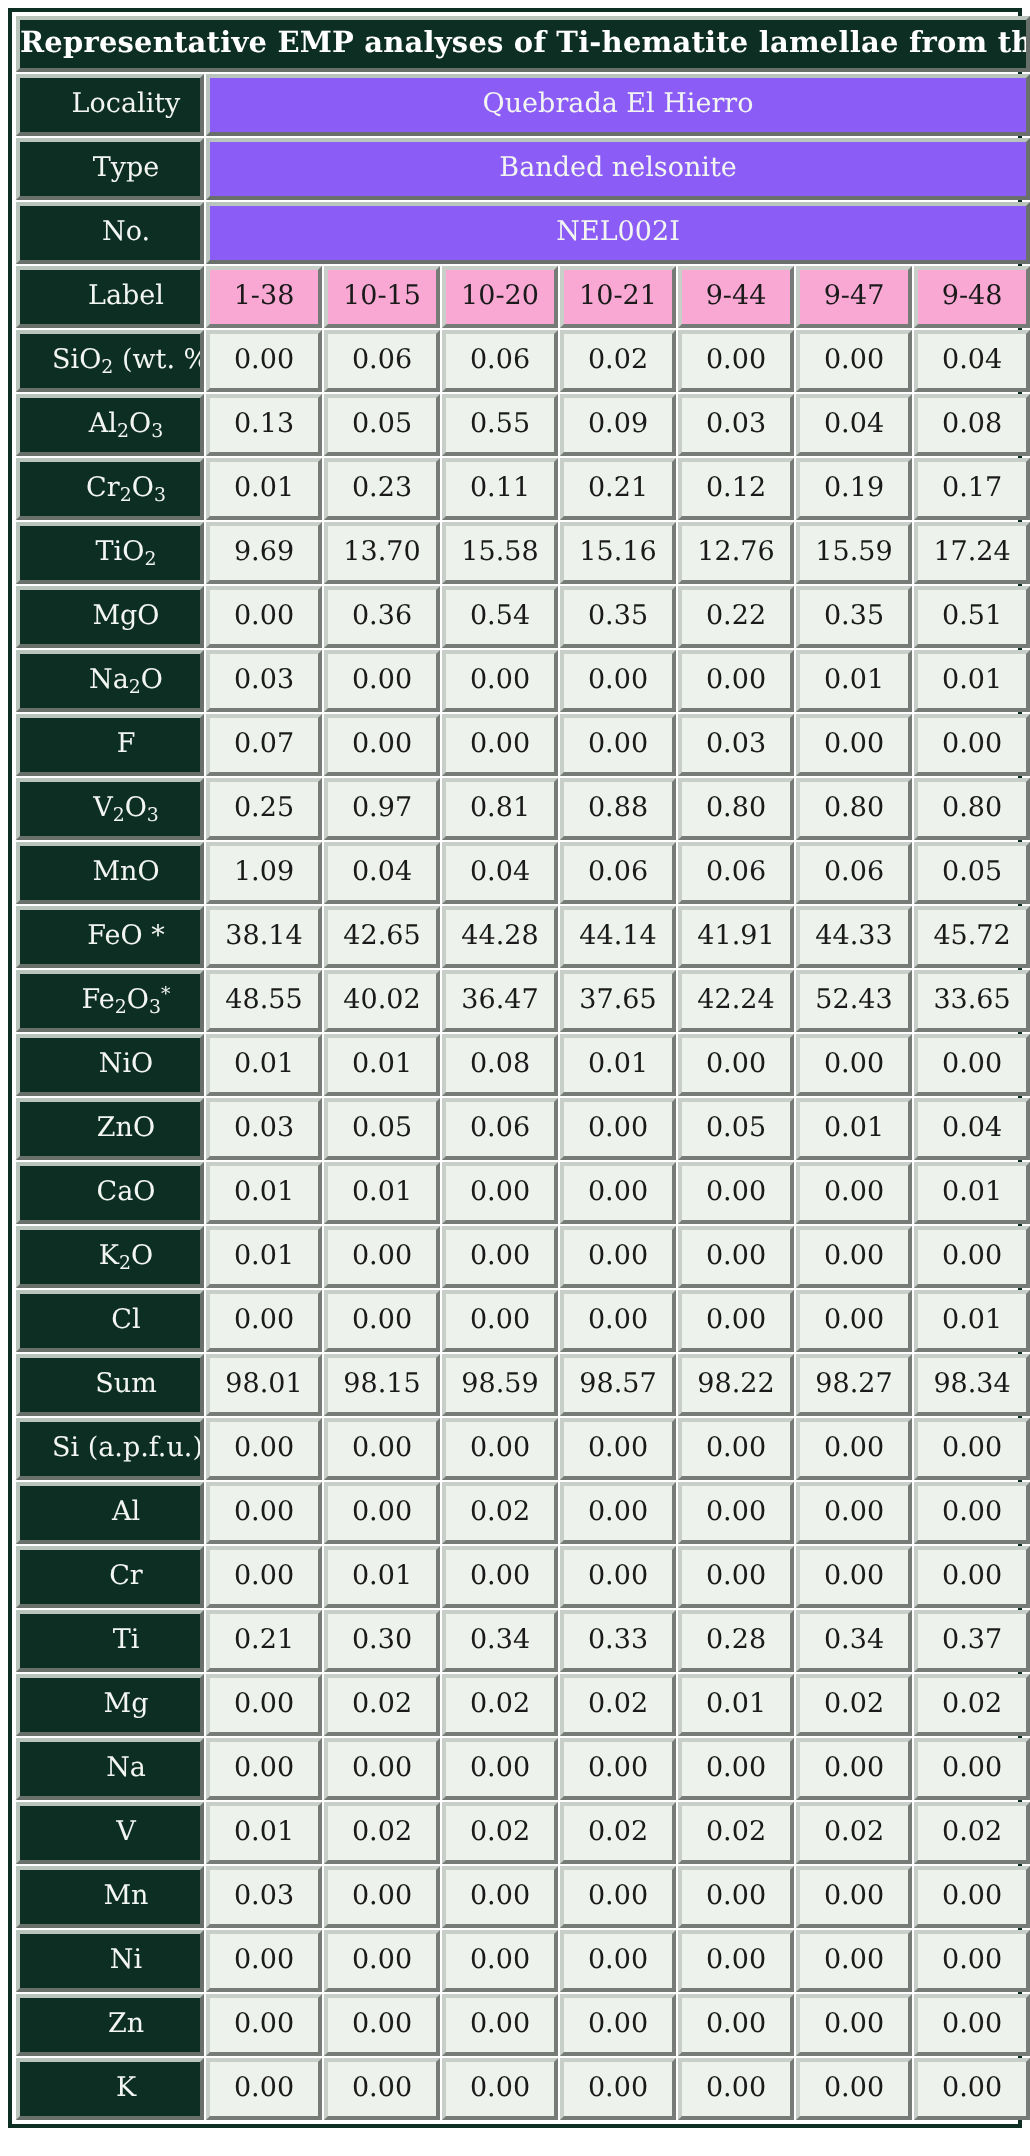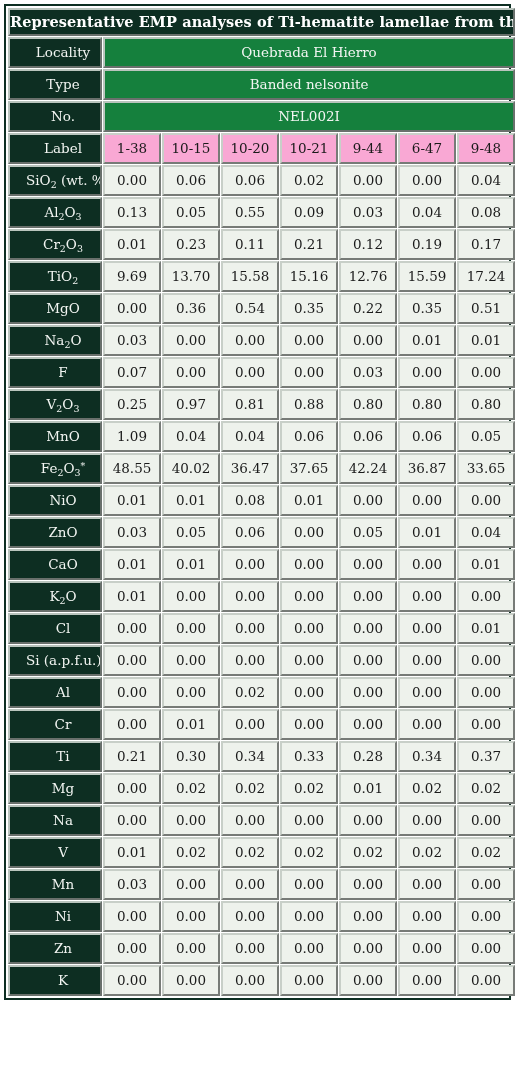--- a/index.html
+++ b/index.html
@@ -52,21 +52,21 @@
   }
   
   td.hdr {
     background: #0d2e22;
     color: #f2f5f2;
     border: 2px outset #b9c4bd;
     font-size: 13.5px;
     padding-left: 16px;
   }
   td.hdr-merge {
-    background: #15803d;
+    background: #8b5cf6;
     color: #f2f5f2;
     border: 2px outset #b9c4bd;
     font-size: 13.5px;
   }
   
   td.val {
     background: #eef2ec;
     color: #1a1a1a;
     border: 2px outset #c8cfc8;
     font-size: 13.5px;
@@ -121,21 +121,21 @@
           <td class="hdr">No.</td>
           <td class="hdr-merge" colspan="7">NEL002I</td>
         </tr>
         <tr>
           <td class="hdr">Label</td>
           <td class="lbl">1-38</td>
           <td class="lbl">10-15</td>
           <td class="lbl">10-20</td>
           <td class="lbl">10-21</td>
           <td class="lbl">9-44</td>
-          <td class="lbl">6-47</td>
+          <td class="lbl">9-47</td>
           <td class="lbl">9-48</td>
         </tr>
         <tr>
           <td class="hdr"><span class="formula">SiO<sub>2</sub> (wt. %)</span></td>
           <td class="val">0.00</td>
           <td class="val">0.06</td>
           <td class="val">0.06</td>
           <td class="val">0.02</td>
           <td class="val">0.00</td>
           <td class="val">0.00</td>
@@ -215,27 +215,37 @@
           <td class="hdr"><span class="formula">MnO</span></td>
           <td class="val">1.09</td>
           <td class="val">0.04</td>
           <td class="val">0.04</td>
           <td class="val">0.06</td>
           <td class="val">0.06</td>
           <td class="val">0.06</td>
           <td class="val">0.05</td>
         </tr>
         <tr>
+          <td class="hdr"><span class="formula">FeO *</span></td>
+          <td class="val">38.14</td>
+          <td class="val">42.65</td>
+          <td class="val">44.28</td>
+          <td class="val">44.14</td>
+          <td class="val">41.91</td>
+          <td class="val">44.33</td>
+          <td class="val">45.72</td>
+        </tr>
+        <tr>
           <td class="hdr"><span class="formula">Fe<sub>2</sub>O<sub>3</sub><sup>*</sup></span></td>
           <td class="val">48.55</td>
           <td class="val">40.02</td>
           <td class="val">36.47</td>
           <td class="val">37.65</td>
           <td class="val">42.24</td>
-          <td class="val">36.87</td>
+          <td class="val">52.43</td>
           <td class="val">33.65</td>
         </tr>
         <tr>
           <td class="hdr"><span class="formula">NiO</span></td>
           <td class="val">0.01</td>
           <td class="val">0.01</td>
           <td class="val">0.08</td>
           <td class="val">0.01</td>
           <td class="val">0.00</td>
           <td class="val">0.00</td>
@@ -273,20 +283,30 @@
         </tr>
         <tr>
           <td class="hdr"><span class="formula">Cl</span></td>
           <td class="val">0.00</td>
           <td class="val">0.00</td>
           <td class="val">0.00</td>
           <td class="val">0.00</td>
           <td class="val">0.00</td>
           <td class="val">0.00</td>
           <td class="val">0.01</td>
+        </tr>
+        <tr>
+          <td class="hdr"><span class="formula">Sum</span></td>
+          <td class="val">98.01</td>
+          <td class="val">98.15</td>
+          <td class="val">98.59</td>
+          <td class="val">98.57</td>
+          <td class="val">98.22</td>
+          <td class="val">98.27</td>
+          <td class="val">98.34</td>
         </tr>
         <tr>
           <td class="hdr"><span class="formula">Si (a.p.f.u.)</span></td>
           <td class="val">0.00</td>
           <td class="val">0.00</td>
           <td class="val">0.00</td>
           <td class="val">0.00</td>
           <td class="val">0.00</td>
           <td class="val">0.00</td>
           <td class="val">0.00</td>

